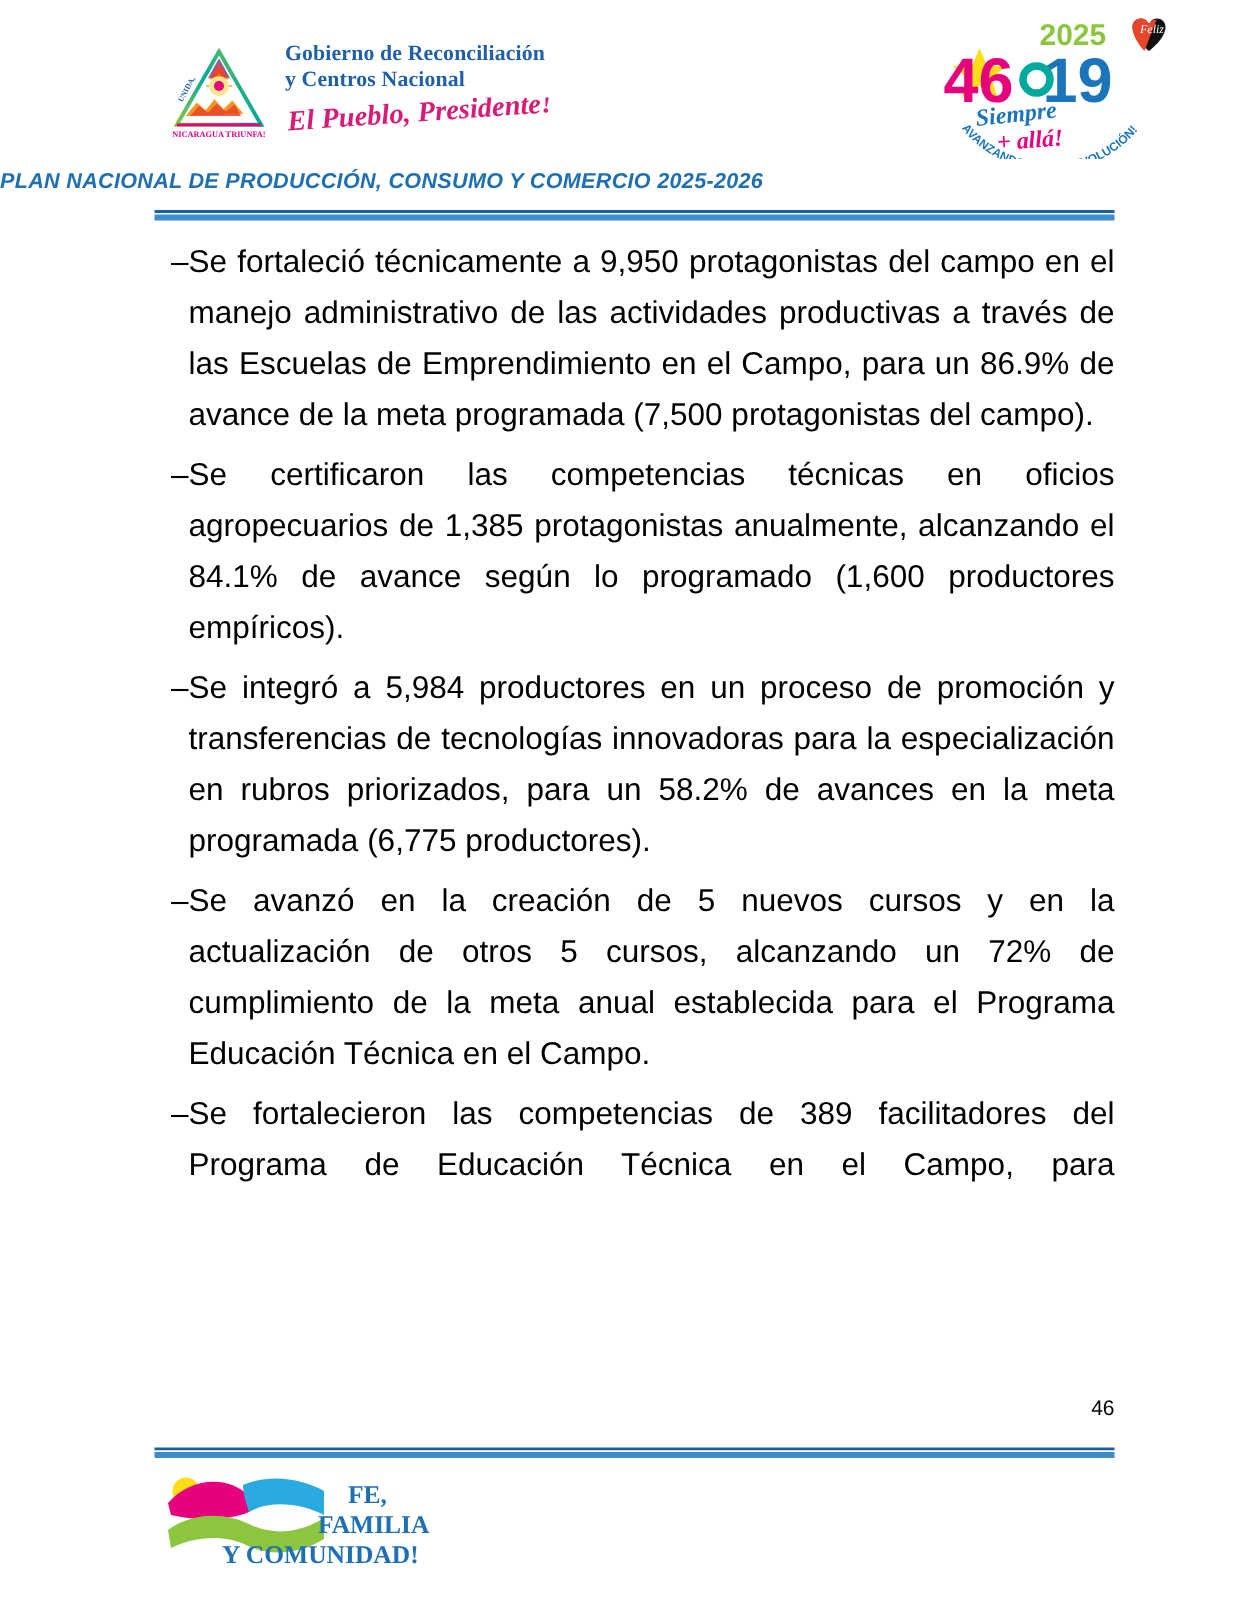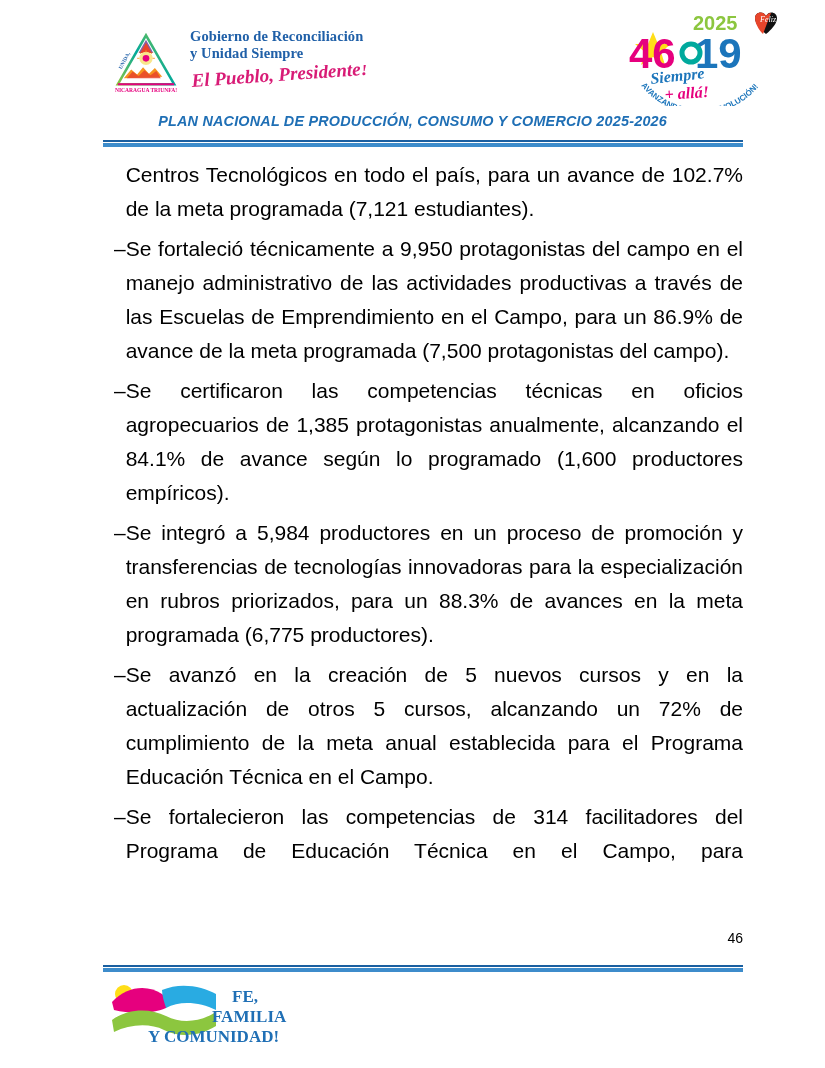--- a/index.html
+++ b/index.html
@@ -27,21 +27,21 @@
     top: 0; left: 0;
     width: 825px;
     height: 108px;
   }
 
   .gov-logo-block {
     position: absolute;
     left: 108px;
     top: 24px;
     display: flex;
-    align-items: flex-end;
+    align-items: flex-start;
   }
 
   .emblem-triangle {
     width: 76px;
     height: 74px;
     flex: 0 0 auto;
     margin-right: 6px;
   }
 
   .gov-text-block {
@@ -69,21 +69,21 @@
     width: 180px;
     height: 98px;
   }
 
   
   .title-banner {
     position: absolute;
     left: 0;
     top: 112px;
     width: 667px;
-    text-align: right;
+    text-align: left;
   }
   .title-banner-text {
     font-family: "Liberation Sans", sans-serif;
     font-style: italic;
     font-weight: bold;
     font-size: 14.4px;
     color: #1f6fb5;
     letter-spacing: 0.2px;
     white-space: nowrap;
   }
@@ -208,21 +208,21 @@
 
         <line x1="12" y1="80" x2="88" y2="80" stroke="#e6007e" stroke-width="2.5"></line>
 
         <text x="17" y="60" font-family="Liberation Serif, serif" font-size="7" font-weight="bold" fill="#2060a8" transform="rotate(-62 17 60)">UNIDA,</text>
 
         <text x="50" y="91" font-family="Liberation Serif, serif" font-size="7.5" font-weight="bold" fill="#e6007e" text-anchor="middle">NICARAGUA TRIUNFA!</text>
       </svg>
 
       <div class="gov-text-block">
         <div class="gov-line">Gobierno de Reconciliación</div>
-        <div class="gov-line">y Unidad Siempre</div>
+        <div class="gov-line">y Centros Nacional</div>
 
         
         <svg class="slogan-script" viewBox="0 0 200 30">
           <text x="2" y="22" font-family="Liberation Serif, serif" font-style="italic" font-weight="bold" font-size="19" fill="#d81b76" transform="rotate(-4 2 22)">El Pueblo, Presidente!</text>
         </svg>
       </div>
     </div>
 
     <svg class="anniv-emblem" viewBox="0 0 180 98">
 
@@ -261,48 +261,44 @@
   </div>
 
   <div class="rule-double rule-top">
     <div class="rule-thin"></div>
     <div class="rule-gap"></div>
     <div class="rule-thick"></div>
   </div>
 
   <div class="content">
 
-    <div class="para">
-      <span class="para-dash invisible">–</span>
-      <p class="para-text last-justify">Centros Tecnológicos en todo el país, para un avance de 102.7% de la meta programada (7,121 estudiantes).</p>
-    </div>
 
     <div class="para">
       <span class="para-dash">–</span>
       <p class="para-text last-justify">Se fortaleció técnicamente a 9,950 protagonistas del campo en el manejo administrativo de las actividades productivas a través de las Escuelas de Emprendimiento en el Campo, para un 86.9% de avance de la meta programada (7,500 protagonistas del campo).</p>
     </div>
 
     <div class="para">
       <span class="para-dash">–</span>
       <p class="para-text last-justify">Se certificaron las competencias técnicas en oficios agropecuarios de 1,385 protagonistas anualmente, alcanzando el 84.1% de avance según lo programado (1,600 productores empíricos).</p>
     </div>
 
     <div class="para">
       <span class="para-dash">–</span>
-      <p class="para-text last-justify">Se integró a 5,984 productores en un proceso de promoción y transferencias de tecnologías innovadoras para la especialización en rubros priorizados, para un 88.3% de avances en la meta programada (6,775 productores).</p>
+      <p class="para-text last-justify">Se integró a 5,984 productores en un proceso de promoción y transferencias de tecnologías innovadoras para la especialización en rubros priorizados, para un 58.2% de avances en la meta programada (6,775 productores).</p>
     </div>
 
     <div class="para">
       <span class="para-dash">–</span>
       <p class="para-text last-justify">Se avanzó en la creación de 5 nuevos cursos y en la actualización de otros 5 cursos, alcanzando un 72% de cumplimiento de la meta anual establecida para el Programa Educación Técnica en el Campo.</p>
     </div>
 
     <div class="para">
       <span class="para-dash">–</span>
-      <p class="para-text force-justify-all">Se fortalecieron las competencias de 314 facilitadores del Programa de Educación Técnica en el Campo, para</p>
+      <p class="para-text force-justify-all">Se fortalecieron las competencias de 389 facilitadores del Programa de Educación Técnica en el Campo, para</p>
     </div>
   </div>
 
   <div class="page-number">46</div>
 
   <div class="rule-double rule-bottom">
     <div class="rule-thin"></div>
     <div class="rule-gap"></div>
     <div class="rule-thick"></div>
   </div>

